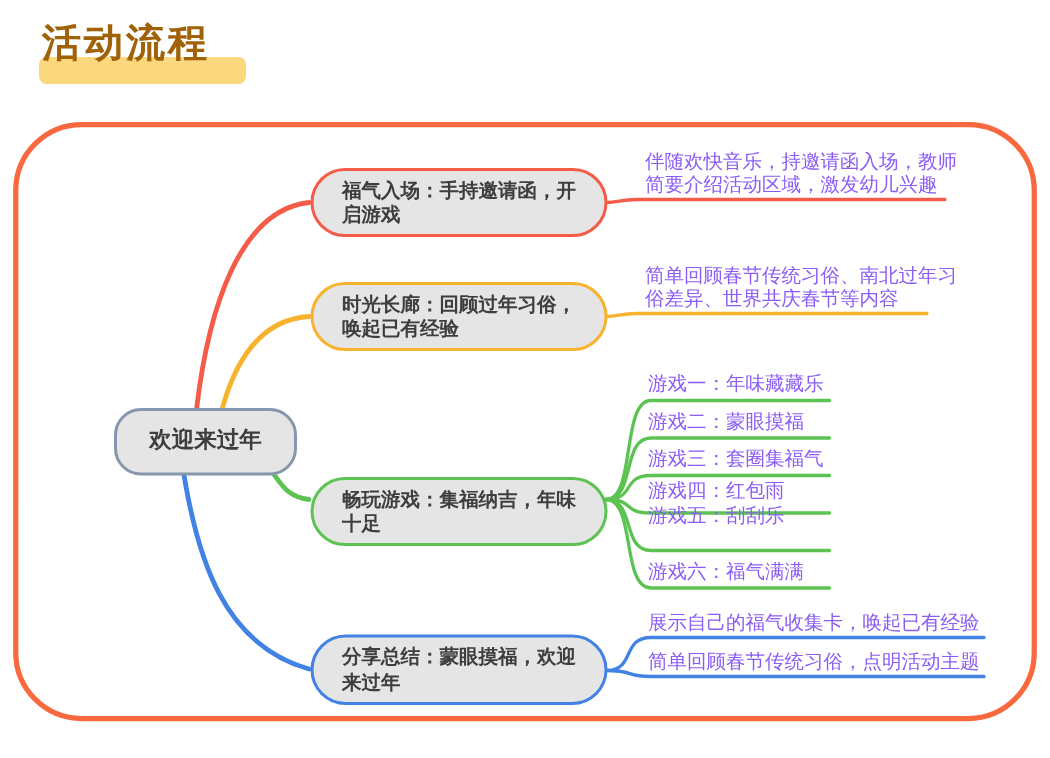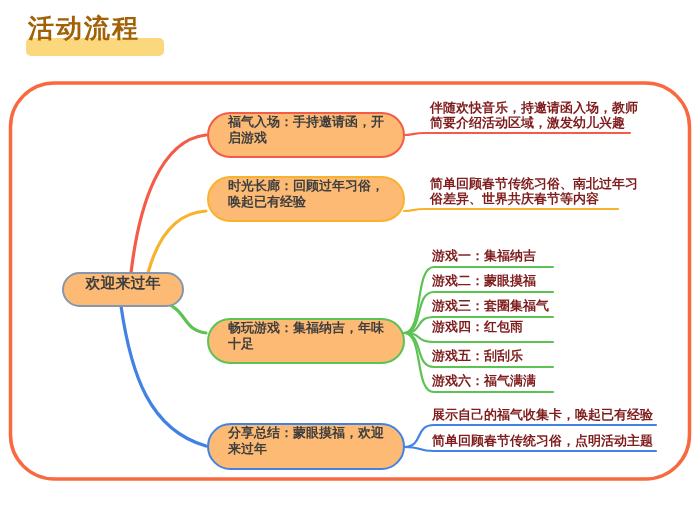--- a/index.html
+++ b/index.html
@@ -7,34 +7,34 @@
     width:700px;height:505px;position:relative;background:#ffffff;
     font-family:"Liberation Sans","DejaVu Sans",sans-serif;
     color:#3E3E3E;overflow:hidden;
   }
   .title-wrap{position:absolute;left:28px;top:14px;z-index:3;}
   .title-highlight{position:absolute;left:-2px;top:24px;width:138px;height:18px;
     background:#FBD77D;border-radius:5px;z-index:0;}
   .page-title{position:relative;z-index:1;font-size:26px;font-weight:bold;
     color:#a16207;letter-spacing:2px;line-height:1.1;margin:0;}
   svg.wires{position:absolute;left:0;top:0;z-index:1;pointer-events:none;}
-  .node{position:absolute;z-index:2;background:#fdba74;border:2px solid #999;
-    border-radius:24px;box-sizing:border-box;display:flex;}
+  .node{position:absolute;z-index:2;background:#e5e5e5;border:2px solid #999;
+    border-radius:24px;box-sizing:border-box;display:flex;align-items:center;}
   .node .label{font-size:13px;font-weight:bold;line-height:1.26;color:#3E3E3E;}
-  .node-root{left:62px;top:272px;width:122px;height:35px;border-color:#8696AC;
+  .node-root{left:76px;top:272px;width:122px;height:45px;border-color:#8696AC;
     border-radius:18px;justify-content:center;}
   .node-root .label{font-size:15px;font-weight:bold;}
   .node-branch{left:207px;width:198px;height:46px;padding:0 19px;}
   .node-b0{top:112px;border-color:#F45B49;}
-  .node-b1{top:176px;border-color:#F8B32E;}
+  .node-b1{top:188px;border-color:#F8B32E;}
   .node-b2{top:318px;border-color:#5CC353;}
   .node-b3{top:423px;height:47px;border-color:#4182E4;}
   .node-branch .label{width:160px;}
   .leaf-text{position:absolute;z-index:2;font-size:13px;line-height:1.18;
-    color:#7f1d1d;font-weight:bold;}
+    color:#8b5cf6;font-weight:normal;}
   .leaf-wrap{width:213px;}
   .leaf-line{white-space:nowrap;}
 </style>
 </head>
 <body>
 
 <div class="title-wrap">
   <span class="title-highlight"></span>
   <h1 class="page-title">活动流程</h1>
 </div>
@@ -77,21 +77,21 @@
   <span class="label">畅玩游戏：集福纳吉，年味十足</span>
 </div>
 <div class="node node-branch node-b3">
   <span class="label">分享总结：蒙眼摸福，欢迎来过年</span>
 </div>
 
 <div class="leaf-text leaf-wrap" style="left:430px;top:100px;">伴随欢快音乐，持邀请函入场，教师简要介绍活动区域，激发幼儿兴趣</div>
 
 <div class="leaf-text leaf-wrap" style="left:430px;top:176px;">简单回顾春节传统习俗、南北过年习俗差异、世界共庆春节等内容</div>
 
-<div class="leaf-text leaf-line" style="left:432px;top:248px;">游戏一：集福纳吉</div>
+<div class="leaf-text leaf-line" style="left:432px;top:248px;">游戏一：年味藏藏乐</div>
 <div class="leaf-text leaf-line" style="left:432px;top:273px;">游戏二：蒙眼摸福</div>
 <div class="leaf-text leaf-line" style="left:432px;top:298px;">游戏三：套圈集福气</div>
 <div class="leaf-text leaf-line" style="left:432px;top:319px;">游戏四：红包雨</div>
-<div class="leaf-text leaf-line" style="left:432px;top:348px;">游戏五：刮刮乐</div>
+<div class="leaf-text leaf-line" style="left:432px;top:336px;">游戏五：刮刮乐</div>
 <div class="leaf-text leaf-line" style="left:432px;top:373px;">游戏六：福气满满</div>
 
 <div class="leaf-text leaf-line" style="left:432px;top:407px;">展示自己的福气收集卡，唤起已有经验</div>
 <div class="leaf-text leaf-line" style="left:432px;top:433px;">简单回顾春节传统习俗，点明活动主题</div>
 
 </body></html>

